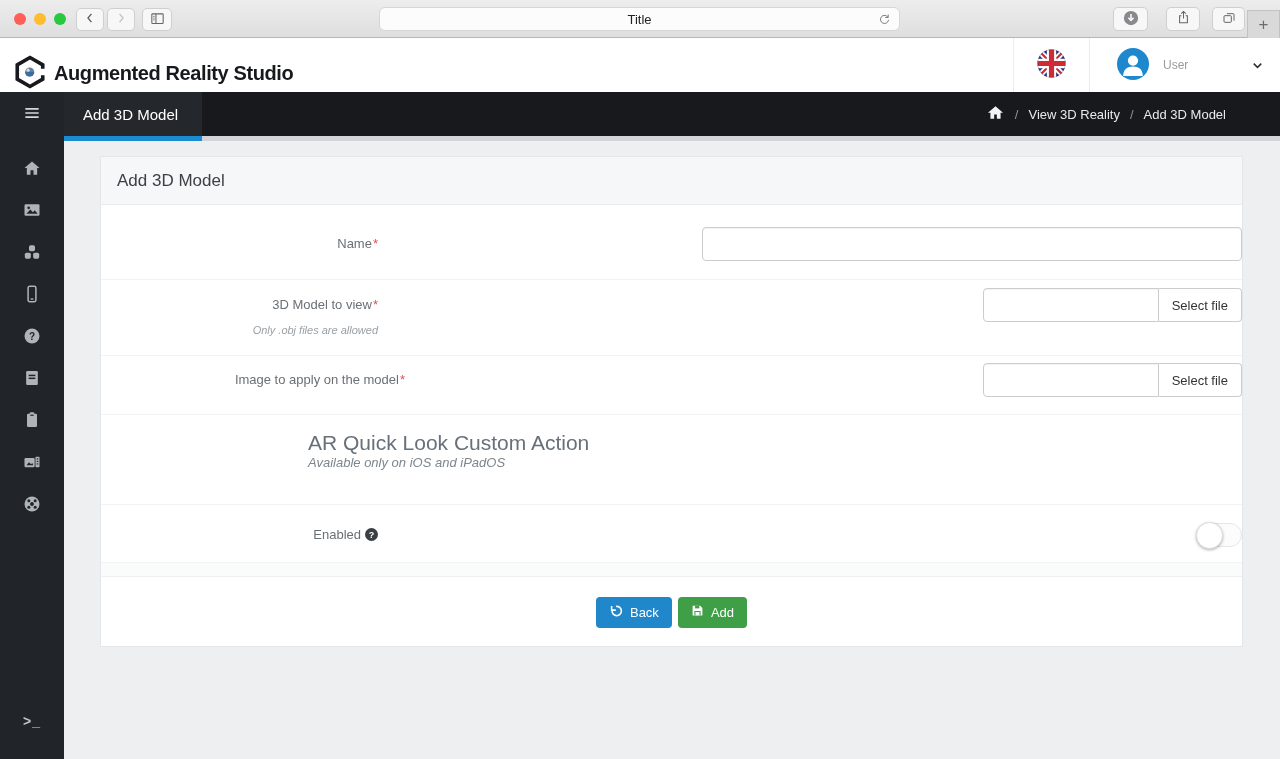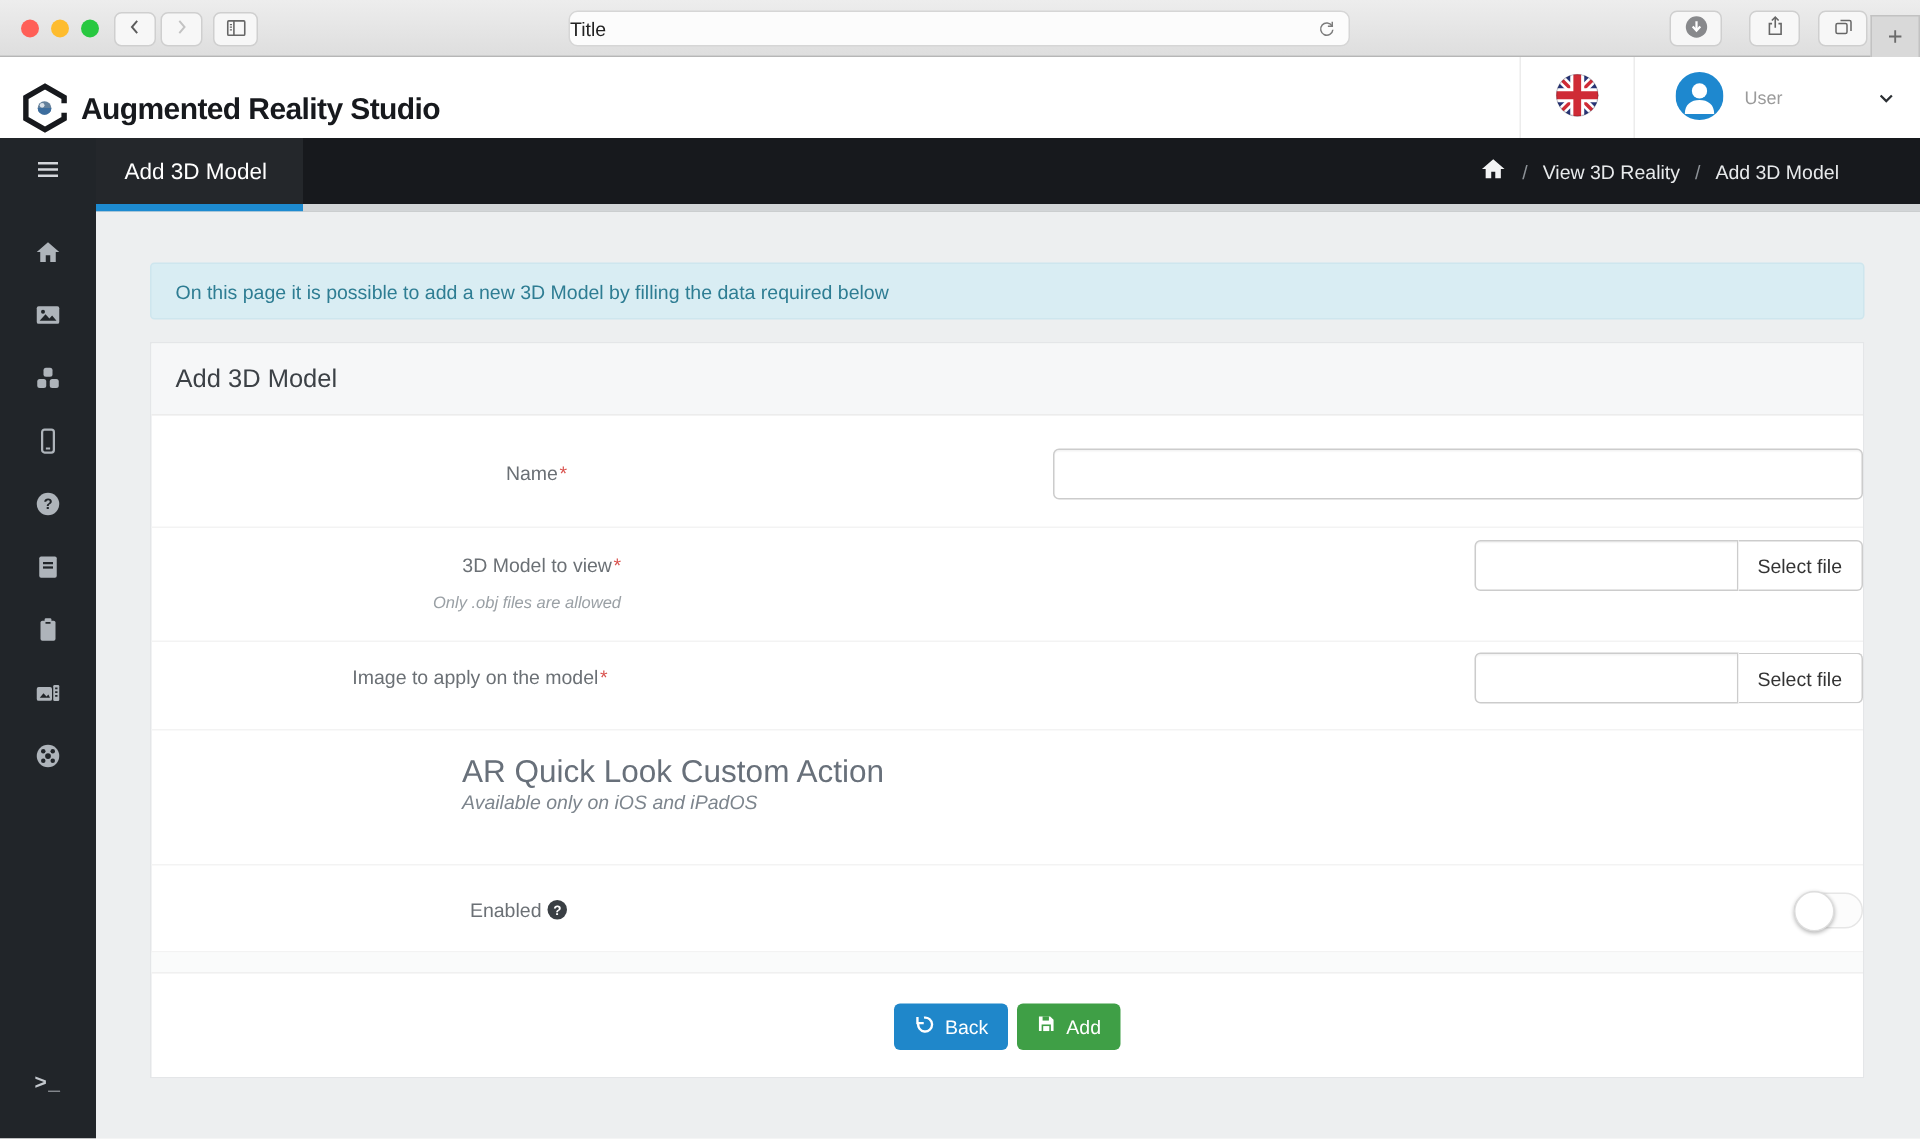--- a/index.html
+++ b/index.html
@@ -17,21 +17,21 @@
     background:linear-gradient(#ededed,#dedede); border-bottom:1px solid #b6b6b6; }
   .traffic { position:absolute; top:13px; left:14px; display:flex; gap:8px; }
   .tl { width:12px; height:12px; border-radius:50%; }
   .tl.close { background:#ff5f57; } .tl.min { background:#febc2e; } .tl.max { background:#28c840; }
   .chrome-btn { position:absolute; top:8px; height:23px; background:#f7f7f7;
     border:1px solid #cfcfcf; border-radius:5px; display:flex; align-items:center; justify-content:center; }
   .nav-back { left:76px; width:28px; } .nav-fwd { left:107px; width:28px; }
   .sidebar-toggle-btn { left:142px; width:30px; }
   .url-bar { position:absolute; top:7px; left:379px; width:521px; height:24px;
     background:#fcfcfc; border:1px solid #d6d6d6; border-radius:6px;
-    display:flex; align-items:center; color:#222; font-size:13px; }
+    display:flex; align-items:center; justify-content:center; color:#222; font-size:13px; }
   .url-reload { position:absolute; right:7px; top:4px; }
   .dl-btn { left:1113px; width:35px; top:7px; height:24px; }
   .share-btn { left:1166px; width:34px; top:7px; height:24px; }
   .tabs-btn { left:1212px; width:33px; top:7px; height:24px; }
   .newtab-btn { position:absolute; left:1247px; top:10px; width:33px; height:28px;
     background:#d9d9d9; border:1px solid #c2c2c2; border-bottom:none;
     display:flex; align-items:center; justify-content:center; color:#6b6b6b; font-size:17px; }
   
   .app-header { position:absolute; top:38px; left:0; width:1280px; height:54px; background:#fff;
     display:flex; align-items:flex-end; }
@@ -68,21 +68,21 @@
     display:flex; align-items:center; padding-left:16px; font-size:17px; color:#3c4146; }
   .frow { display:flex; border-bottom:1px solid #f3f3f3;justify-content:space-between; }
   .label-col { width:277px; text-align:right; color:#6b7075; font-size:13px; flex:none; }
   .ctrl-col { margin-left:25px; }
   .req { color:#d9534f; margin-left:1px; }
   .row-name { height:75px; padding-top:22px; }
   .row-name .label-col { line-height:34px; }
   .text-input { width:540px; height:34px; border:1px solid #ccc; border-radius:4px;
     box-shadow:inset 0 1px 1px rgba(0,0,0,.05); padding:0 10px; font-size:13px;
     font-family:"Liberation Sans",sans-serif; outline:none; background:#fff; }
-  .row-model { height:76px; padding-top:8px;padding-left:36px; }
+  .row-model { height:76px; padding-top:8px; }
   .row-model .label-col .main-lbl { line-height:34px; display:block; }
   .help-note { font-size:11px; font-style:italic; color:#9aa0a5; display:block; margin-top:2px; }
   .input-group { display:flex; }
   .file-input { width:176px; height:34px; border:1px solid #ccc; border-radius:4px 0 0 4px;
     box-shadow:inset 0 1px 1px rgba(0,0,0,.05); padding:0 10px; font-size:13px;
     font-family:"Liberation Sans",sans-serif; outline:none; background:#fff; }
   .file-btn { height:34px; padding:0 13px; border:1px solid #ccc; border-left:none;
     border-radius:0 4px 4px 0; background:#fff; font-size:13px; color:#333;
     font-family:"Liberation Sans",sans-serif; cursor:pointer; }
   .row-image { height:59px; padding-top:7px; }
@@ -346,23 +346,20 @@
           </svg>
       </span>
     </div>
   </div>
   <div class="side-term">
     <span>&gt;_</span>
   </div>
 </div>
 
 <div class="main">
-  <div class="alert">
-    <span>On this page it is possible to add a new 3D Model by filling the data required below</span>
-  </div>
 
   <div class="card">
     <div class="card-header">
       <span>Add 3D Model</span>
     </div>
 
     <div class="frow row-name">
       <div class="label-col">
         <span>Name</span><span class="req">*</span>
       </div>

